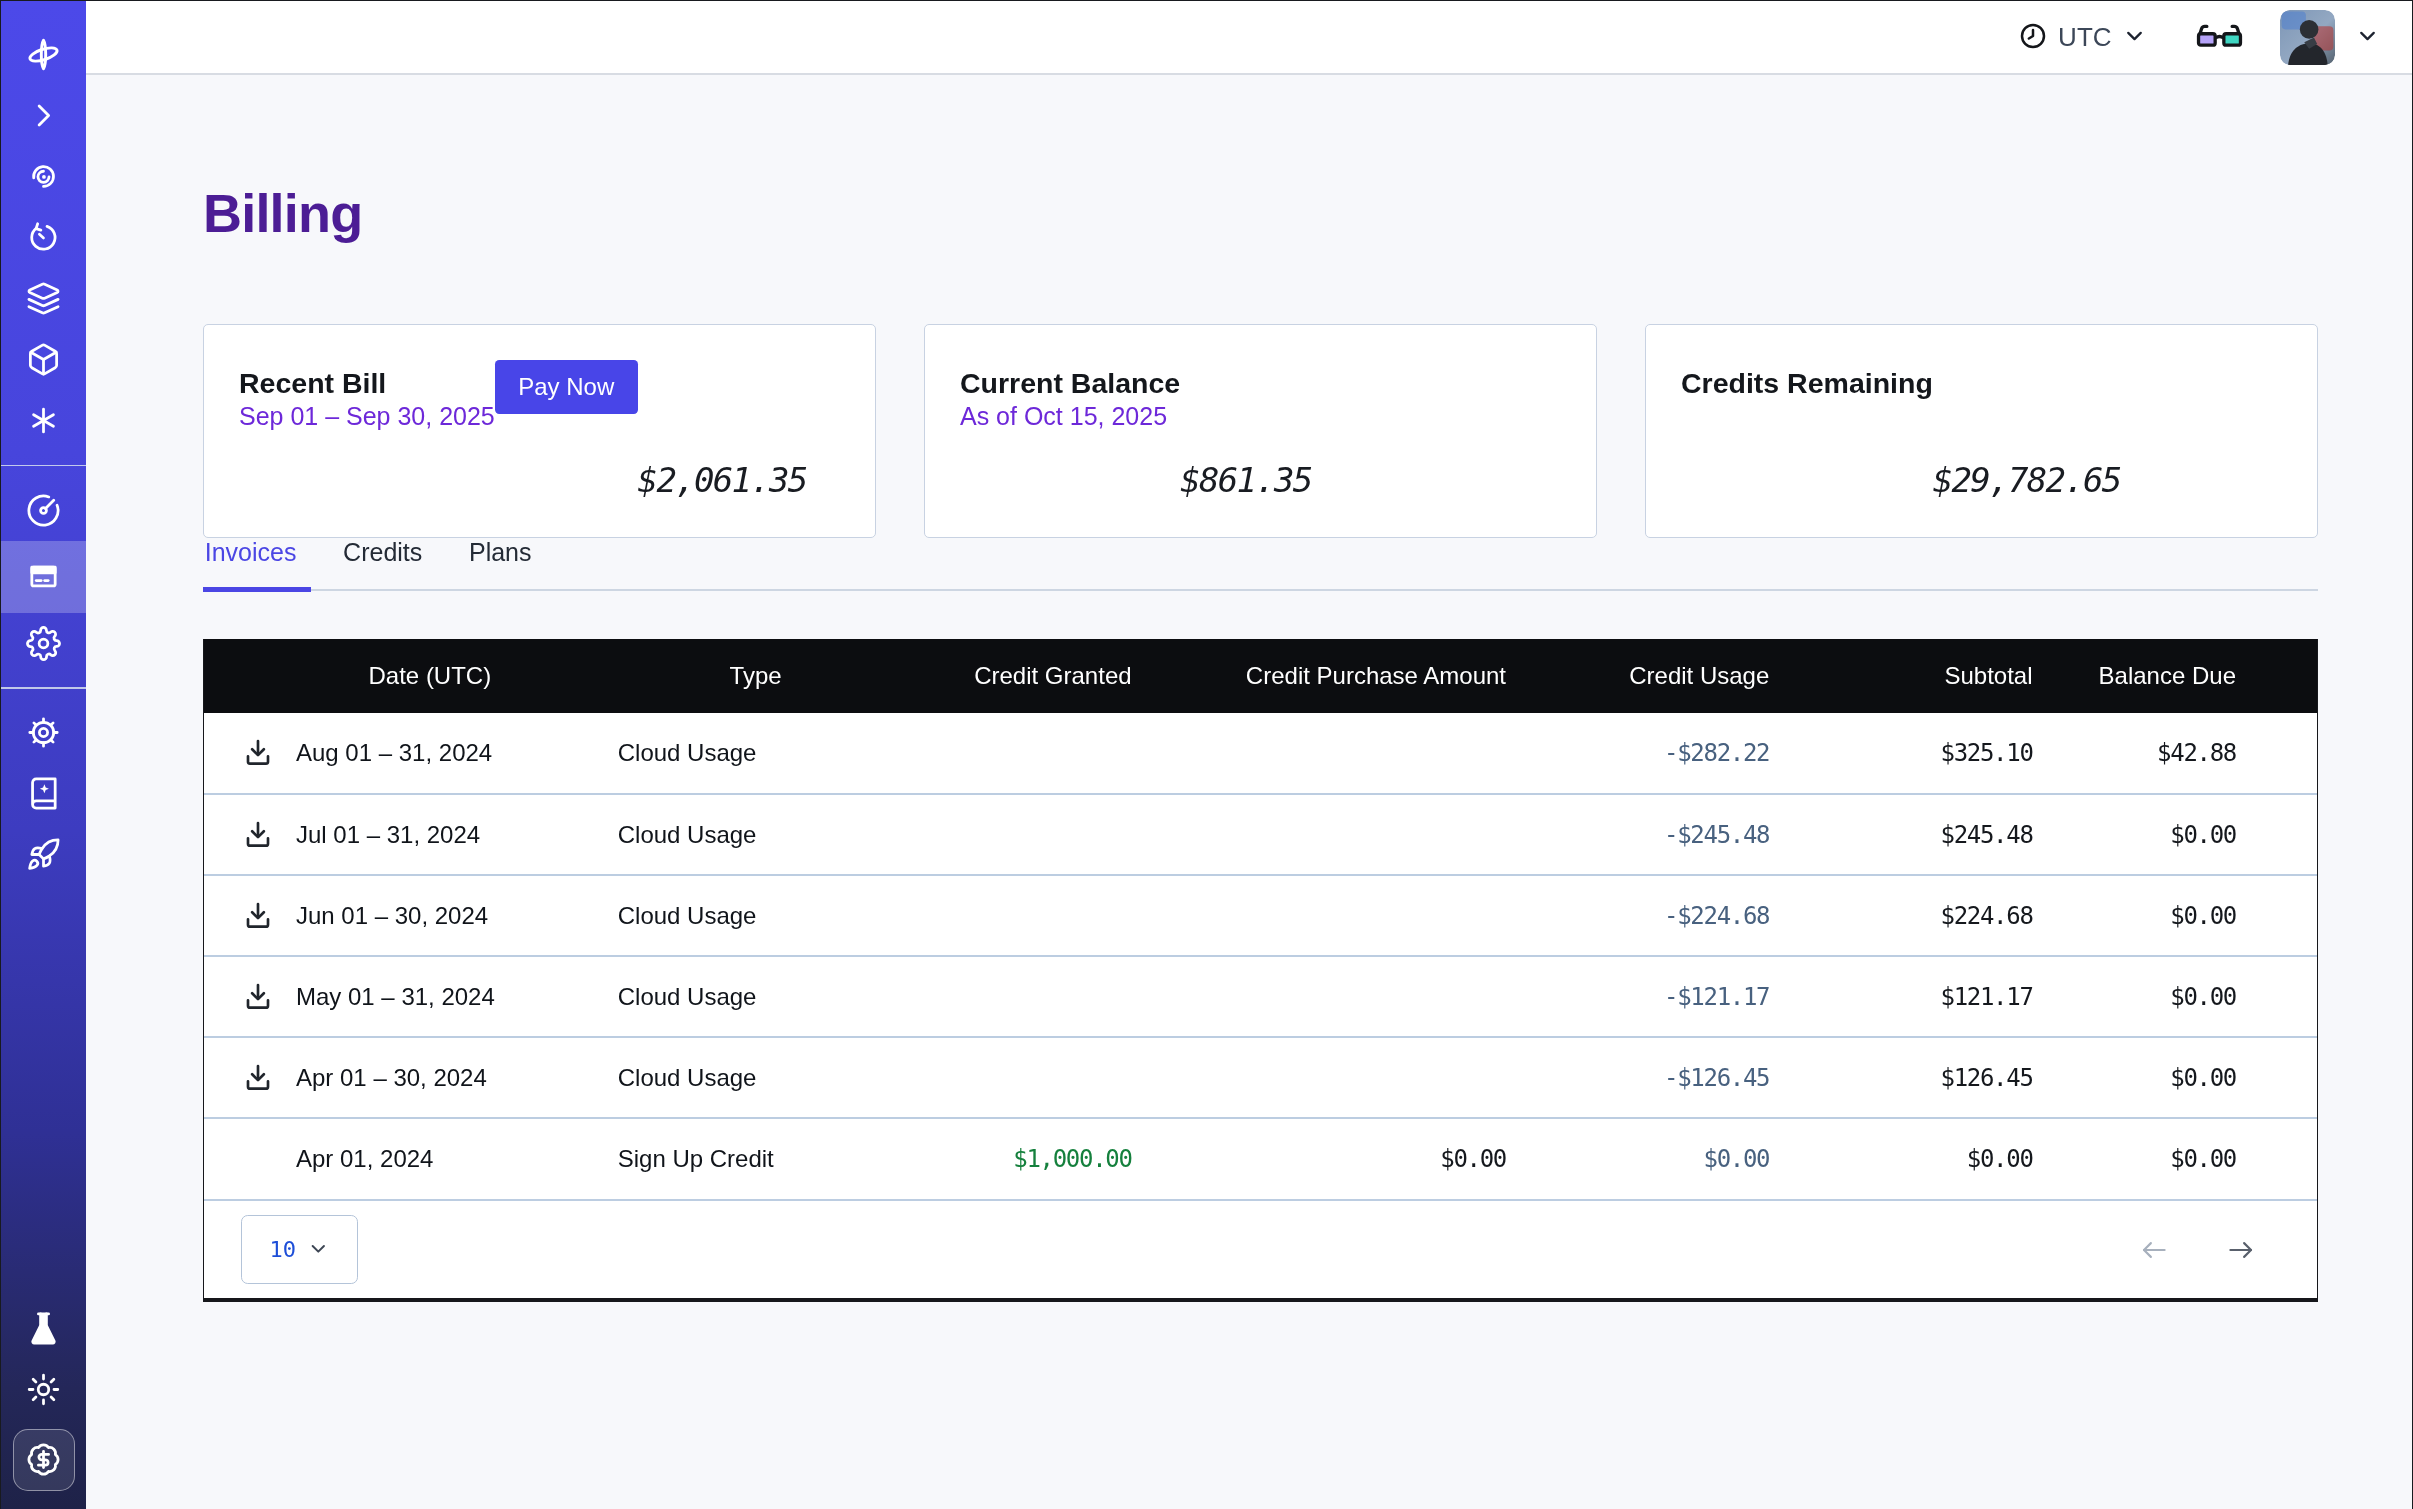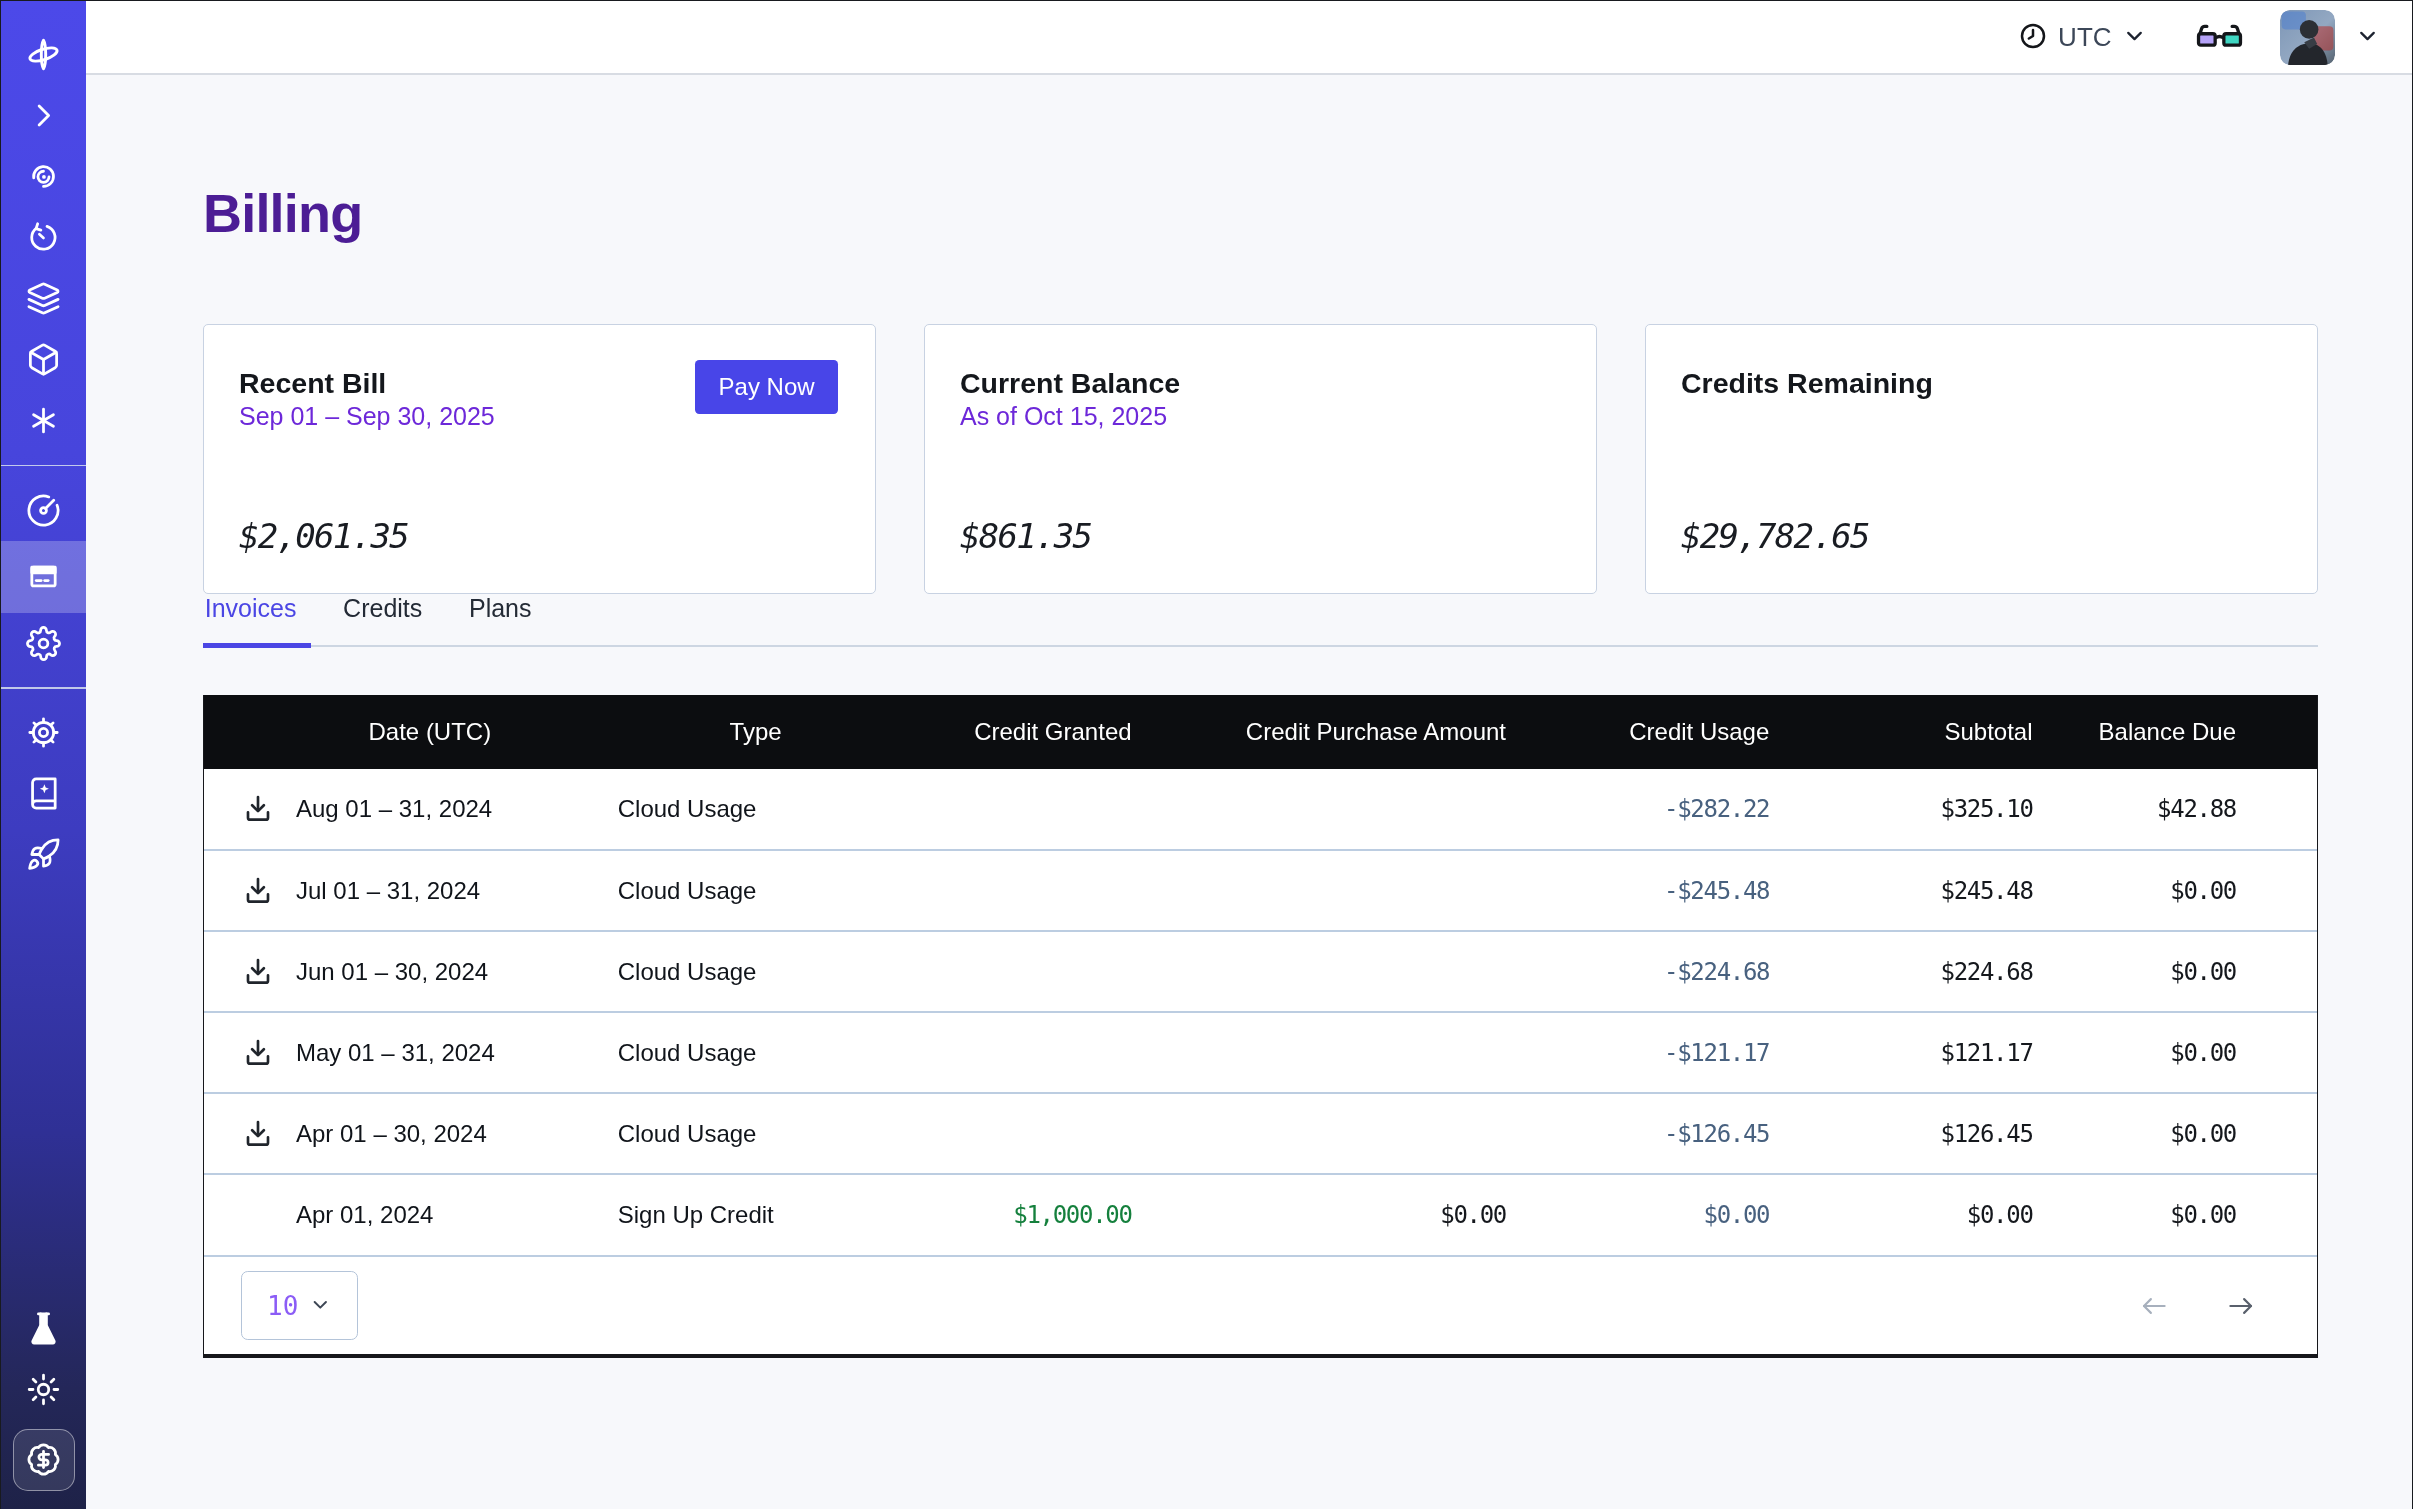--- a/index.html
+++ b/index.html
@@ -45,22 +45,22 @@
   .user-caret{ display:flex; align-items:center; cursor:pointer; margin-left:8.4px; }
   
   .content{
     position:absolute; left:85px; top:74px; right:0; bottom:0;
     padding:107px 94px 0 117px;
   }
   .page-title{ font-size:54px; font-weight:600; color:#4c1d95; letter-spacing:-0.8px; }
   
   .cards{ display:flex; gap:48px; margin-top:80px; }
   .card{
-    flex:1; height:270px; background:#fff; border:1.7px solid #c8d2e2; border-radius:5px;
-    padding:42px 37px 37px 35px; display:flex; flex-direction:column;
+    flex:1; height:214px; background:#fff; border:1.7px solid #c8d2e2; border-radius:5px;
+    padding:42px 37px 37px 35px; display:flex; 
   }
   .card-head{ display:flex; align-items:flex-start; justify-content:space-between; }
   .card-title{ font-size:28.5px; font-weight:600; color:#14171c; }
   .card-sub{ margin-top:2px; font-size:25px; color:#6d28d9; }
   .card-amount{
     margin-top:auto; font-family:"DejaVu Sans Mono",monospace;
     font-size:34px; color:#191c22; letter-spacing:-1.7px;font-style:italic;
   }
   .pay-btn{
     background:#4845e8; color:#fff; border:none; border-radius:4.2px;
@@ -108,21 +108,21 @@
   td.num.green{ color:#15803d; }
   
   .pagination{
     height:99px; display:flex; align-items:center; justify-content:space-between;
     border-top:2.5px solid #bccde1; padding:0 57px 0 37px; background:#fff;
   }
   .page-size{
     width:117px; height:69px; border:1.7px solid #b4c4d9; border-radius:6.7px; background:#fff;
     display:flex; align-items:center; justify-content:center; gap:11px; cursor:pointer;
   }
-  .page-size .val{ font-family:"DejaVu Sans Mono",monospace; font-size:26px; color:#8b5cf6; }
+  .page-size .val{ font-family:"DejaVu Sans Mono",monospace; font-size:22px; color:#1d4ed8; }
   .pager{ display:flex; align-items:center; gap:49px; }
   .pager button{ background:none; border:none; padding:0; line-height:0; cursor:pointer; }
 </style>
 </head>
 <body>
 
 <div class="app">
 
   <aside class="sidebar">
     <div style="display:contents"><div class="side-item">

